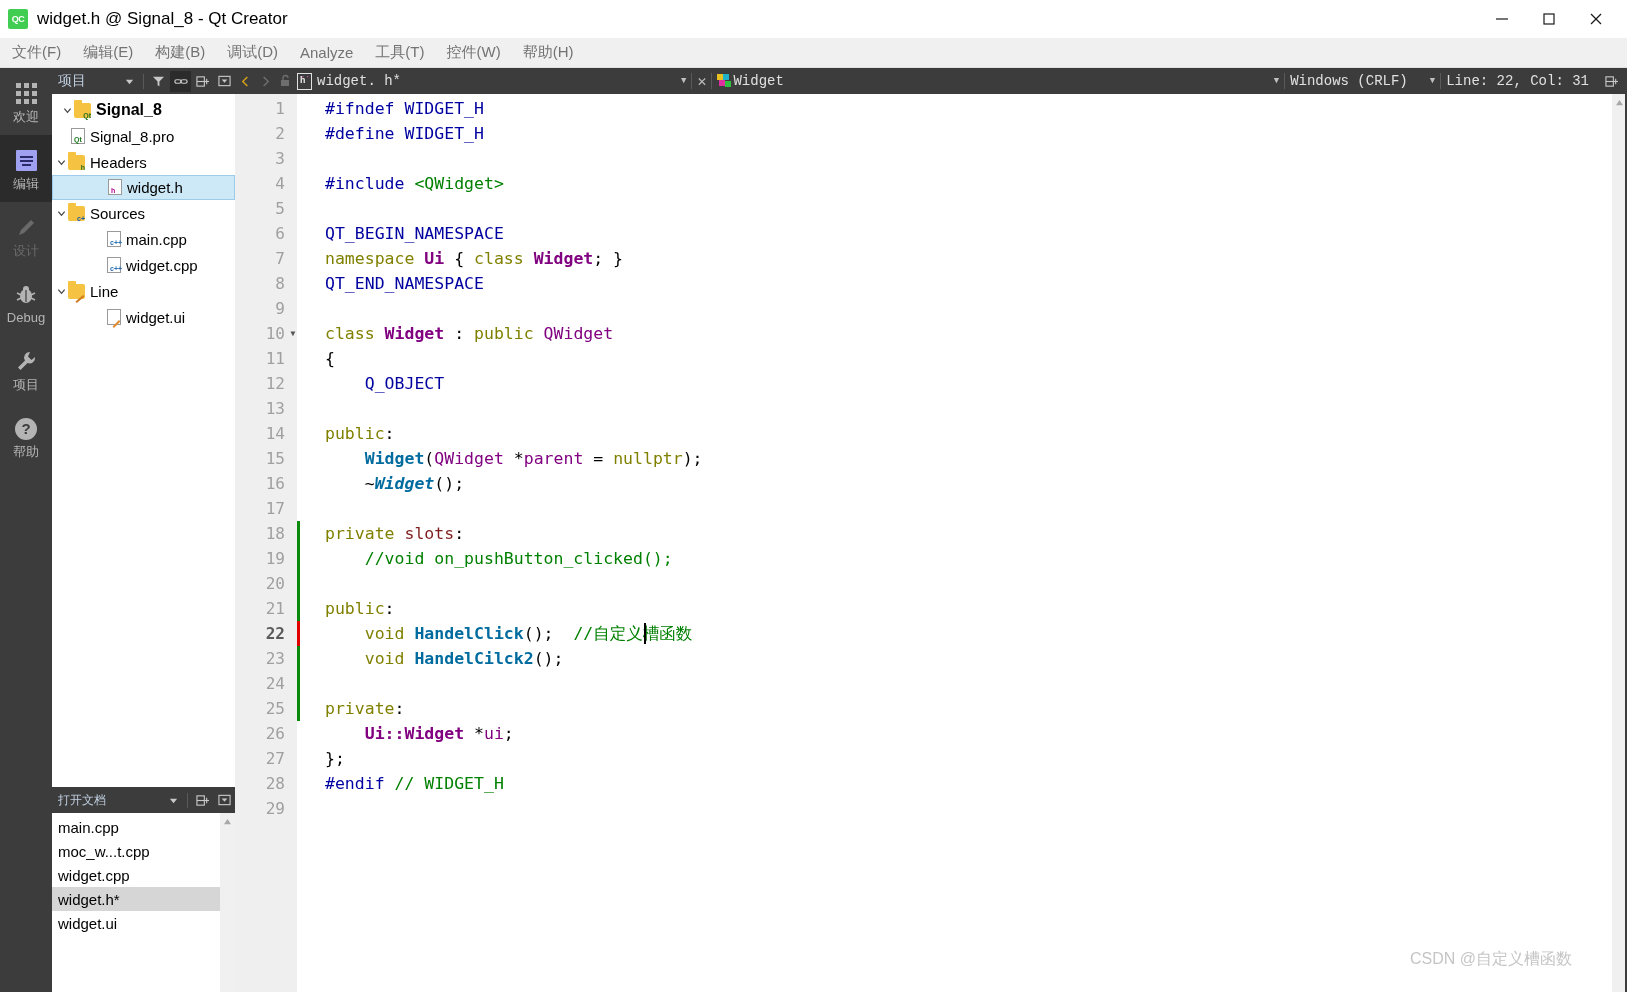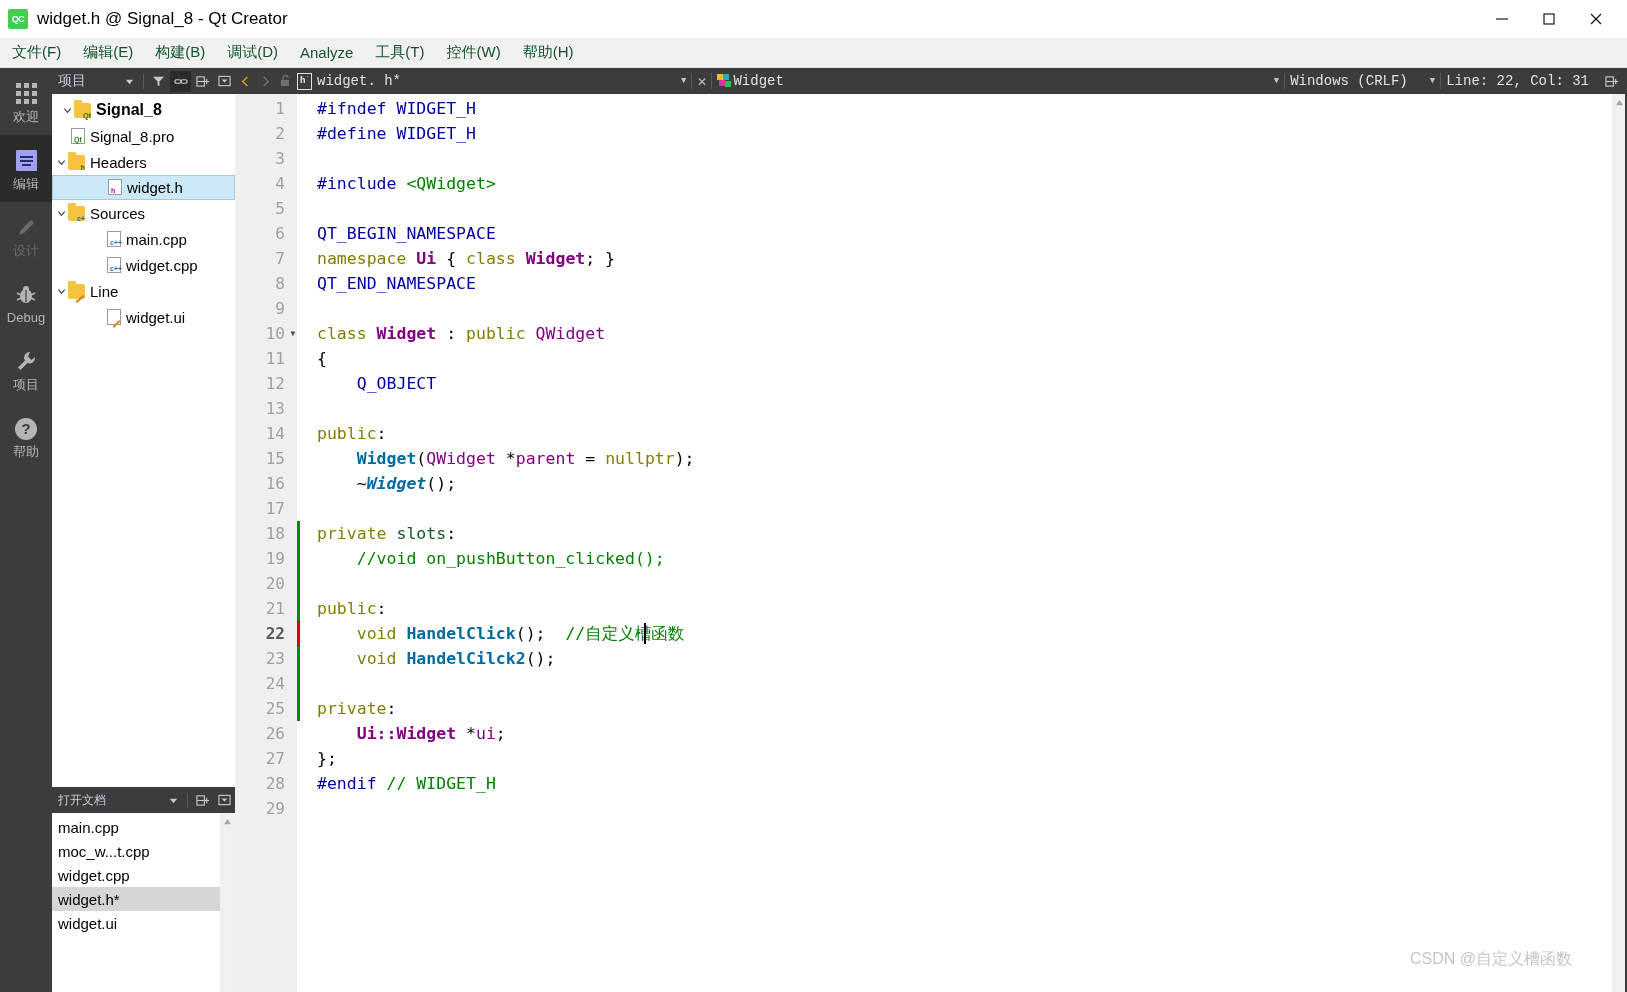--- a/index.html
+++ b/index.html
@@ -35,21 +35,21 @@
   #wctl-group { position: absolute; right: 8px; top: 0; display: flex; }
 
   
   #menubar {
     position: absolute; left: 0; top: 38px; width: 1627px; height: 30px;
     background: #f0f0f0;
     display: flex; align-items: center;
     border-bottom: 1px solid #e2e2e2;
   }
   .menu-item {
-    font-size: 15px; color: #14532d;
+    font-size: 15px; color: #737373;
     padding: 3px 10px; margin-left: 2px; white-space: nowrap;
   }
 
   
   #modebar {
     position: absolute; left: 0; top: 68px; width: 52px; height: 924px;
     background: #3c3c3c;
   }
   .mode {
     width: 52px; height: 67px;
@@ -229,33 +229,33 @@
   .cline { height: 25px; position: relative; }
   .lno {
     position: absolute; left: 0; width: 50px; text-align: right;
     color: #a0a0a0; font-size: 16px;
   }
   .lno.cur { color: #5a5a5a; font-weight: bold; }
   .fold {
     position: absolute; left: 52px; width: 12px; text-align: center;
     color: #555; font-size: 8px; line-height: 25px;
   }
-  .ctext { position: absolute; left: 82px; }
+  .ctext { position: absolute; left: 90px; }
 
   
   .s-pre  { color: #0000a0; }
   .s-str  { color: #008000; }
   .s-kw   { color: #808000; }
   .s-type { color: #800080; font-weight: bold; }
   .s-plain{ color: #000000; }
   .s-cmt  { color: #008000; }
   .s-fn   { color: #006b9e; font-weight: bold; }
   .s-dtor { color: #006b9e; font-weight: bold; font-style: italic; }
   .s-var  { color: #800080; }
-  .s-slot { color: #14532d; }
+  .s-slot { color: #7f1d1d; }
   .s-macro{ color: #0000a0; }
   .s-qt   { color: #800080; }
 
   #caret {
     position: absolute; width: 2px; height: 21px; background: #000000;
   }
 
   
   #vscroll {
     position: absolute; right: 0; top: 94px; width: 15px; bottom: 0;

